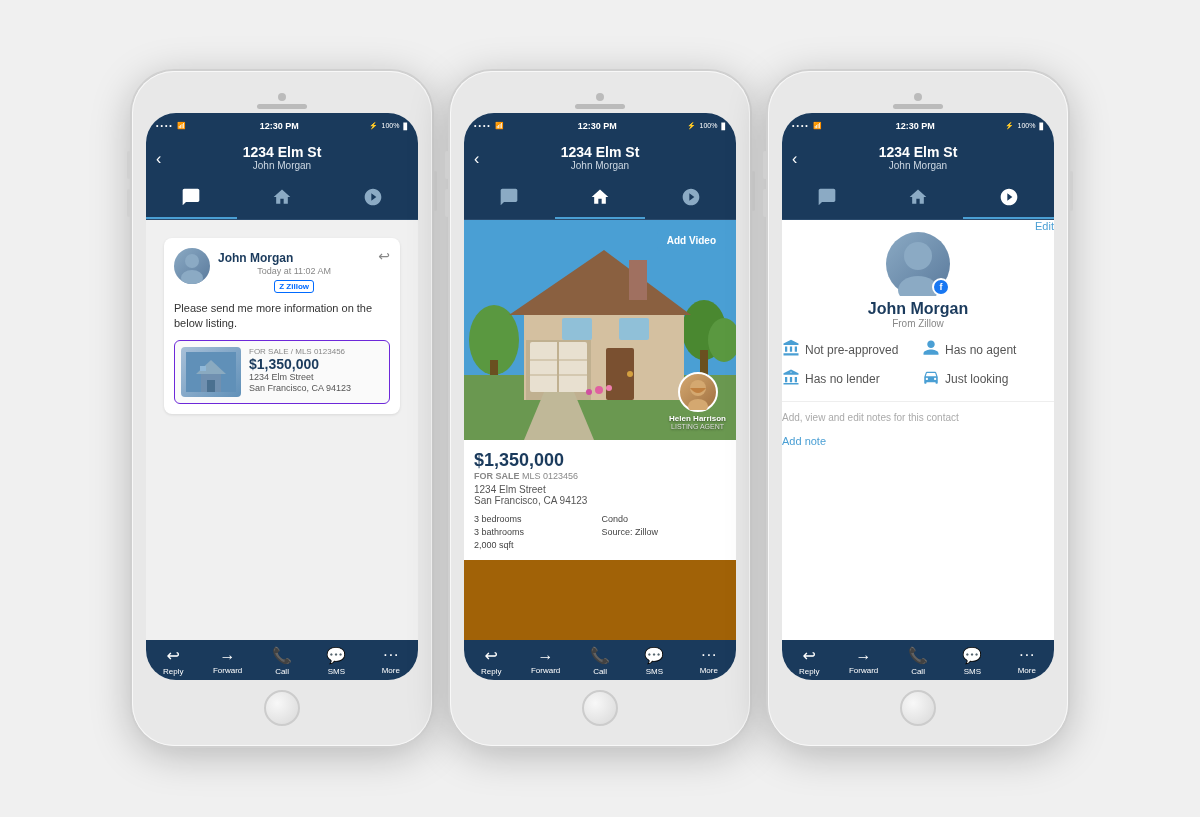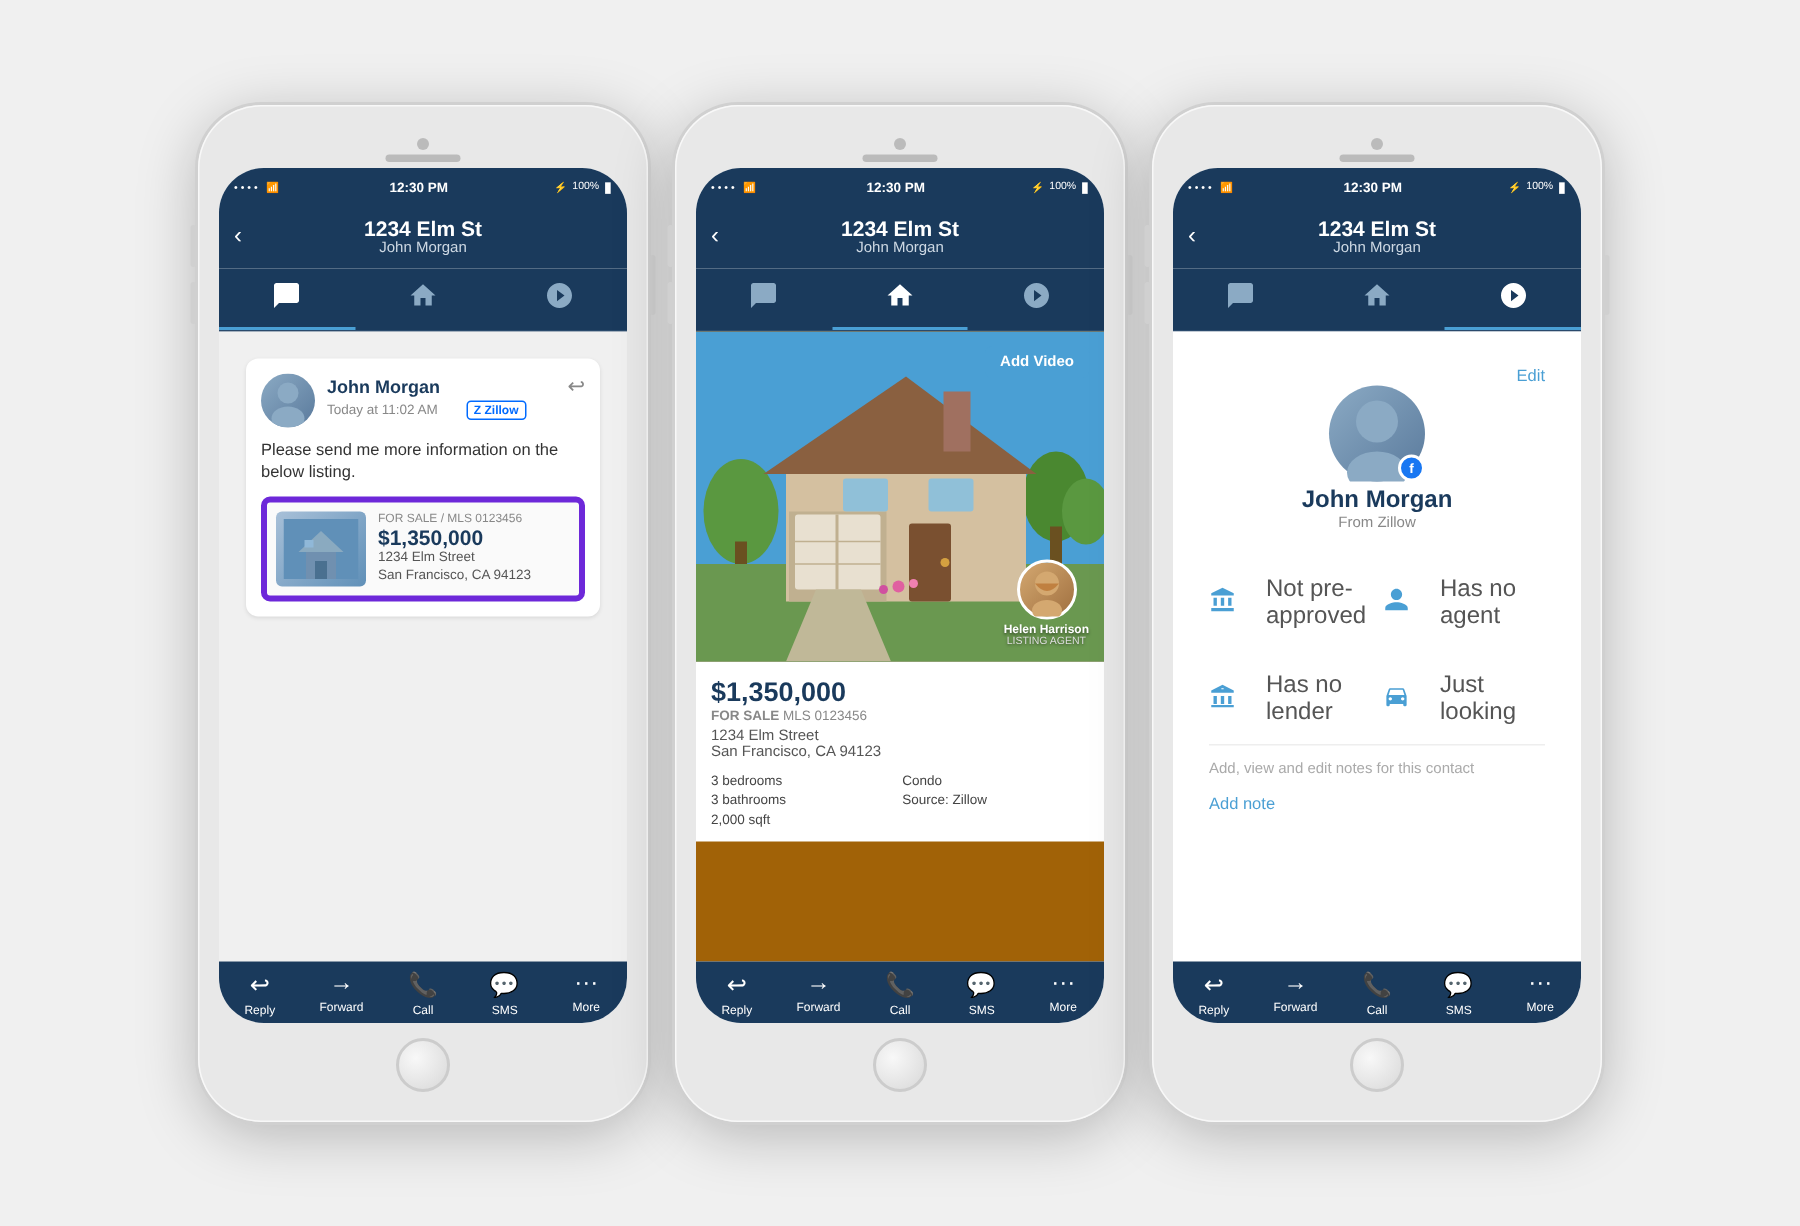--- a/index.html
+++ b/index.html
@@ -183,21 +183,21 @@
       padding: 1px 4px;
       font-size: 8px;
       color: #006aff;
       font-weight: 700;
     }
     .reply-icon { color: #888; font-size: 14px; }
     .msg-body { font-size: 11px; color: #333; margin: 8px 0; line-height: 1.4; }
 
     
     .listing-card {
-      border: 4px solid #6d28d9;
+      border: 1px solid #6d28d9;
       border-radius: 6px;
       overflow: hidden;
       display: flex;
       gap: 8px;
       padding: 6px;
       background: #fafafa;
     }
     .listing-thumb {
       width: 60px; height: 50px;
       background: linear-gradient(135deg, #a8c0d8, #6090b8);
@@ -263,21 +263,21 @@
     .prop-features {
       display: grid;
       grid-template-columns: 1fr 1fr;
       gap: 3px;
     }
     .prop-feature { font-size: 9px; color: #444; }
 
     
     .contact-view {
       background: #fff;
-      padding: 24px;
+      padding: 0;
     }
     .edit-link {
       text-align: right;
       font-size: 11px;
       color: #4a9fd4;
       cursor: pointer;
     }
     .contact-avatar-large {
       width: 64px; height: 64px;
       border-radius: 50%;
@@ -317,24 +317,23 @@
     .tag.new { border-color: #28a745; color: #28a745; }
     .status-grid {
       display: grid;
       grid-template-columns: 1fr 1fr;
       gap: 8px;
       margin-bottom: 12px;
     }
     .status-item {
       display: flex;
       align-items: center;
-      gap: 20px;
-      font-size: 16px;
+      gap: 5px;
+      font-size: 12px;
       color: #555;
-      margin-top: 20px;
     }
     .status-icon { font-size: 14px; color: #4a9fd4; }
     .notes-section { border-top: 1px solid #eee; padding-top: 10px; }
     .notes-header {
       display: flex;
       align-items: center;
       gap: 6px;
       font-size: 14px;
       font-weight: 700;
       color: #1a3a5c;
@@ -428,21 +427,21 @@
               <div class="avatar-img">
 
                 <svg width="36" height="36" viewBox="0 0 36 36">
                     <circle cx="18" cy="13" r="7" fill="#8baac4"></circle>
                     <ellipse cx="18" cy="30" rx="11" ry="8" fill="#8baac4"></ellipse>
                   </svg>
               </div>
             </div>
             <div class="msg-meta">
               <div><strong>John Morgan</strong></div>
-              <div style="display:flex;align-items:center;gap:19px;">
+              <div style="display:flex;align-items:center;gap:4px;flex-direction:column;">
                 <span class="msg-time">Today at 11:02 AM</span>
                 <span class="zillow-badge">Z Zillow</span>
               </div>
             </div>
             <span class="reply-icon">↩</span>
           </div>
           <p class="msg-body">Please send me more information on the below listing.</p>
           <div class="listing-card">
             <div class="listing-thumb">
               <svg width="50" height="40" viewBox="0 0 50 40">

